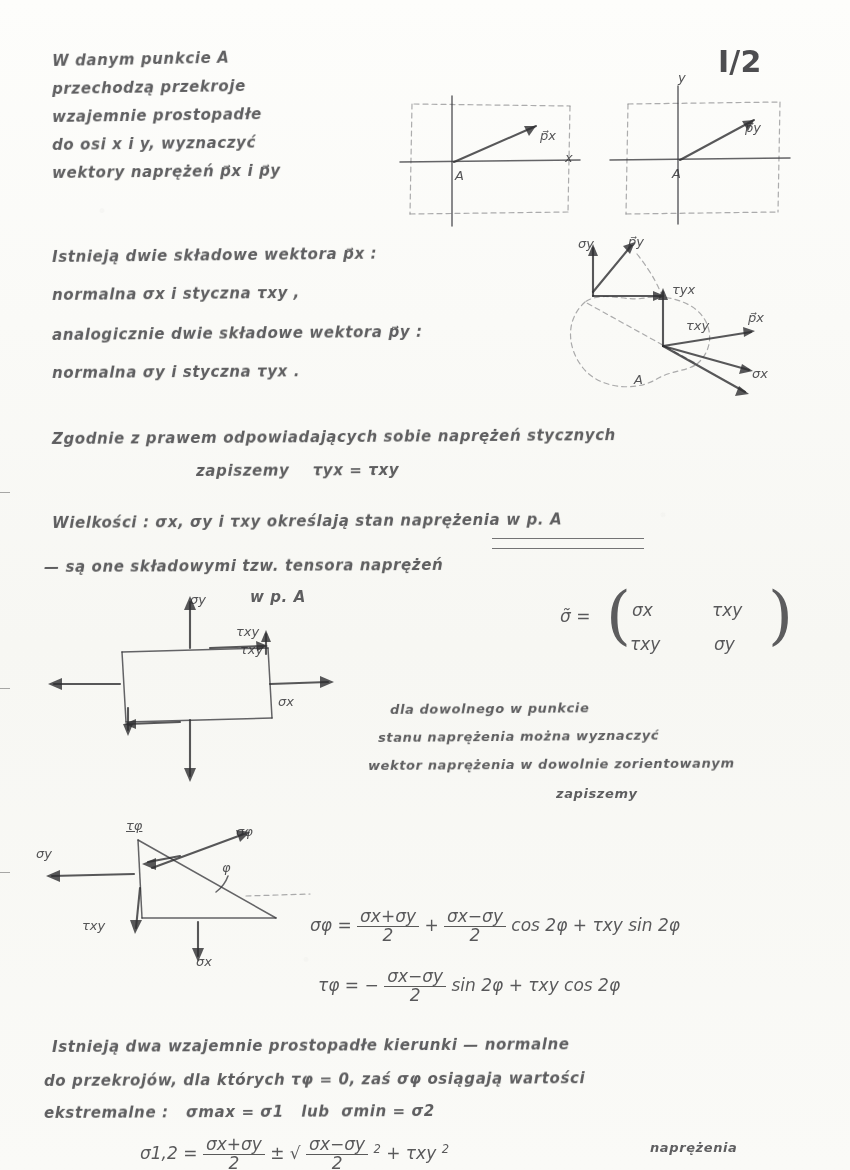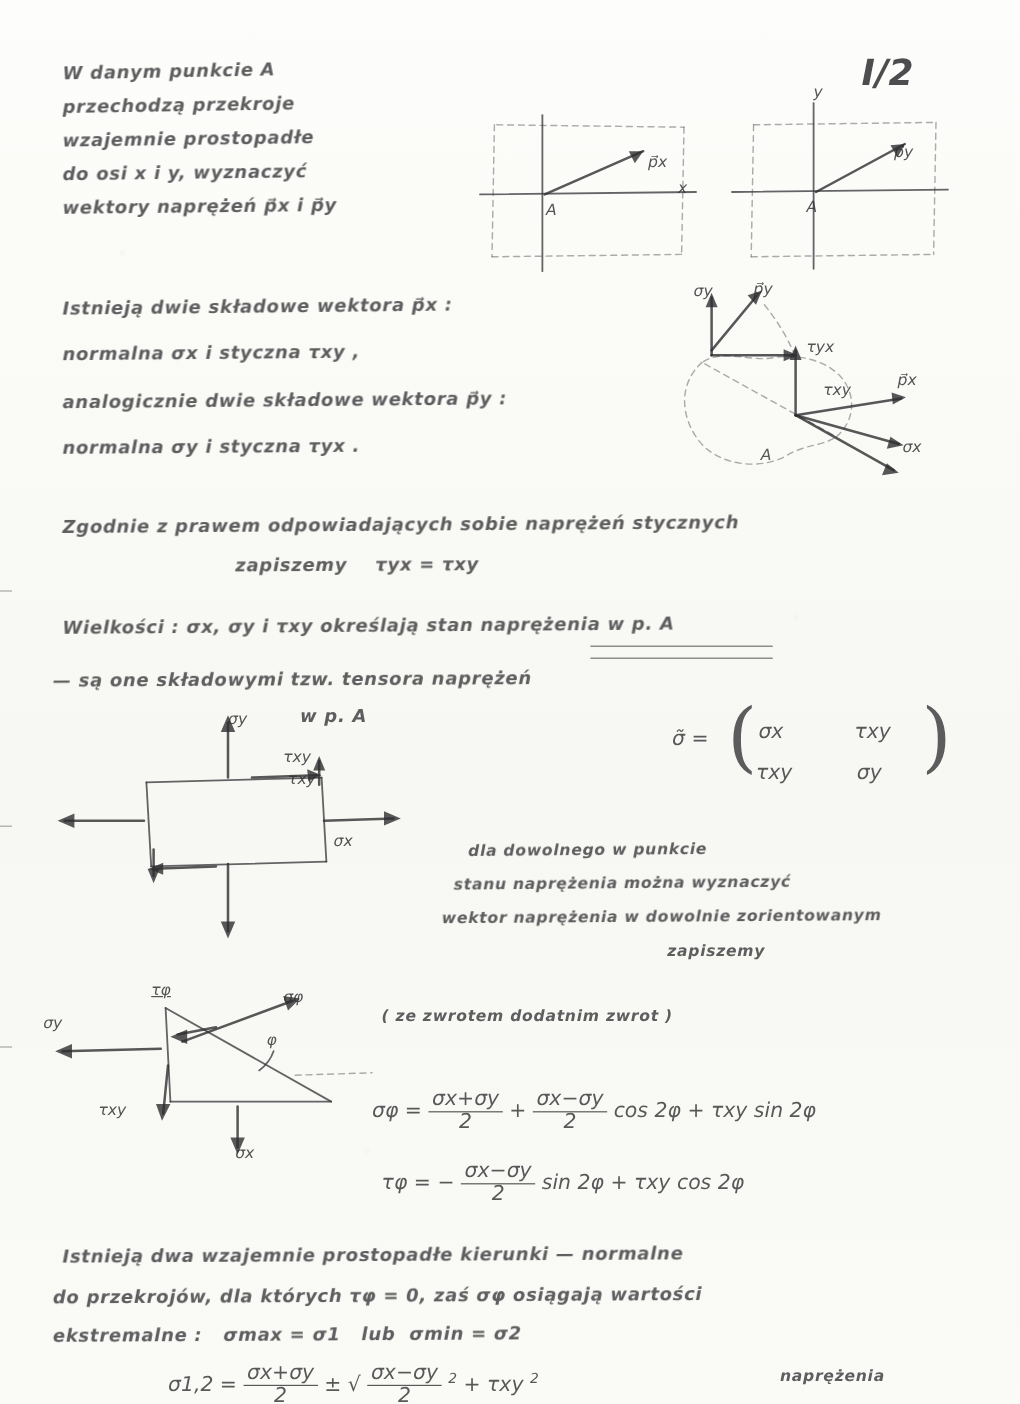--- a/index.html
+++ b/index.html
@@ -47,21 +47,20 @@
     font-weight: 600;
     color: #333336;
     opacity: 0.78;
     filter: blur(0.5px);
   }
   .small { font-size: 13px; }
   .tiny { font-size: 11px; }
   .big { font-size: 19px; }
   .pagenum {
     font-size: 30px;
-    font-style: italic;
     font-weight: 600;
     color: #2f2f33;
     opacity: 0.85;
     filter: blur(0.3px);
   }
   .sketch {
     position: absolute;
   }
   .sketch svg {
     display: block;
@@ -324,21 +323,20 @@
       <path class="stroke-light" d="M216,78 L280,76"></path>
     </svg>
   </div>
   <div class="lbl tiny" style="left:126px; top:818px;text-decoration:underline;">τφ</div>
   <div class="lbl tiny" style="left:236px; top:824px;">σφ</div>
   <div class="lbl tiny" style="left:36px; top:846px;">σy</div>
   <div class="lbl tiny" style="left:82px; top:918px;">τxy</div>
   <div class="lbl tiny" style="left:196px; top:954px;">σx</div>
   <div class="lbl" style="left:222px; top:860px;">φ</div>
 
-  <div class="hw line small" style="left:318px; top:838px;">( ze zwrotem dodatnim zwrot )</div>
 
   <div class="eq" style="left:310px; top:908px;">
     <span>σφ =</span>
     <span class="frac">
       <span class="num">σx+σy</span>
       <span class="den">2</span>
     </span>
     <span>+</span>
     <span class="frac">
       <span class="num">σx−σy</span>

